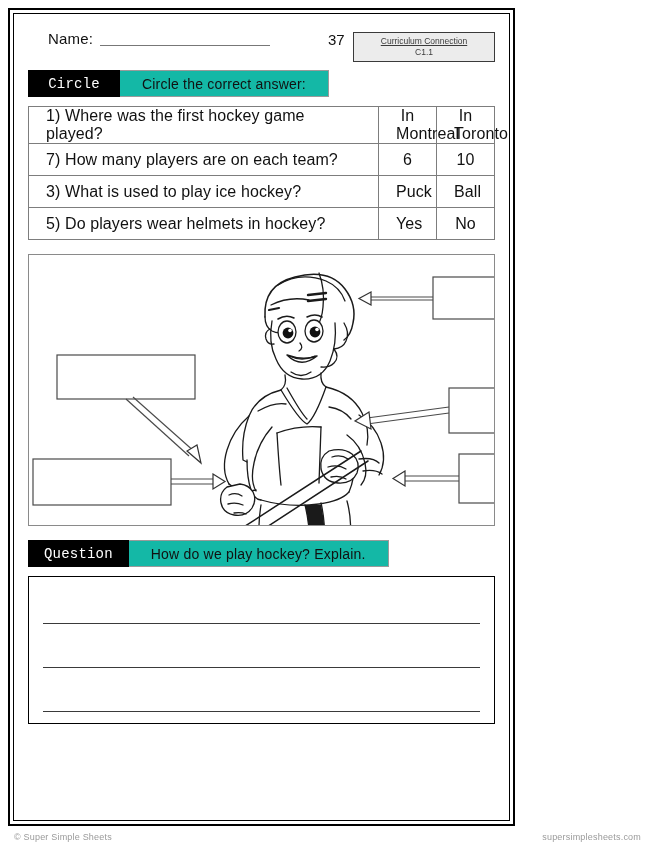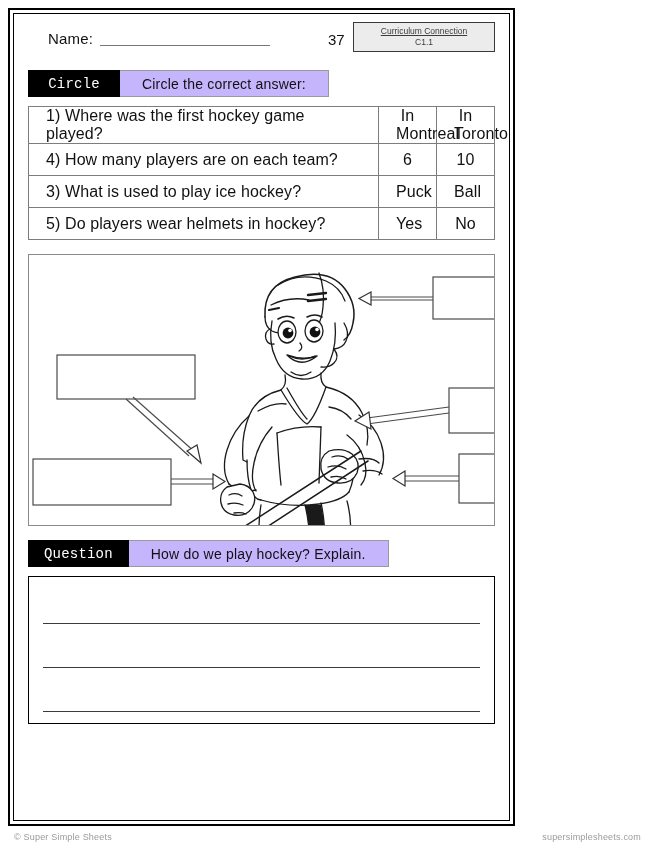--- a/index.html
+++ b/index.html
@@ -51,21 +51,21 @@
     width: 170px;
     border-bottom: 1.4px solid #777;
   }
   .page-number {
     position: absolute;
     left: 300px; top: 17px;
     font-size: 15px;
   }
   .curriculum-badge {
     position: absolute;
-    right: 0px; top: 8px;
+    right: 0px; top: 18px;
     width: 142px; height: 30px;
     background: #ececec;
     border: 1.4px solid #3a3a3a;
     text-align: center;
     padding-top: 3px;
   }
   .curriculum-title {
     font-size: 8.5px;
     color: #3b3b3b;
     text-decoration: underline;
@@ -92,21 +92,21 @@
     font-size: 14px;
     display: flex;
     align-items: center;
     justify-content: center;
     padding: 0 16px;
     min-width: 92px;
     letter-spacing: .2px;
     font-family: Liberation Mono, monospace;
   }
   .section-prompt {
-    background: #c4b5fd;
+    background: #14b8a6;
     border: 1.2px solid #9a9a9a;
     border-left: none;
     font-size: 14px;
     display: flex;
     align-items: center;
     justify-content: center;
     padding: 0 22px;
     letter-spacing: .2px;
   }
 
@@ -195,21 +195,21 @@
     </div>
 
     <table class="circle-table">
       <tbody>
         <tr>
           <td class="q-cell">1) Where was the first hockey game played?</td>
           <td class="opt-cell">In Montreal</td>
           <td class="opt-cell">In Toronto</td>
         </tr>
         <tr>
-          <td class="q-cell">4) How many players are on each team?</td>
+          <td class="q-cell">7) How many players are on each team?</td>
           <td class="opt-cell">6</td>
           <td class="opt-cell">10</td>
         </tr>
         <tr>
           <td class="q-cell">3) What is used to play ice hockey?</td>
           <td class="opt-cell">Puck</td>
           <td class="opt-cell">Ball</td>
         </tr>
         <tr>
           <td class="q-cell">5) Do players wear helmets in hockey?</td>

